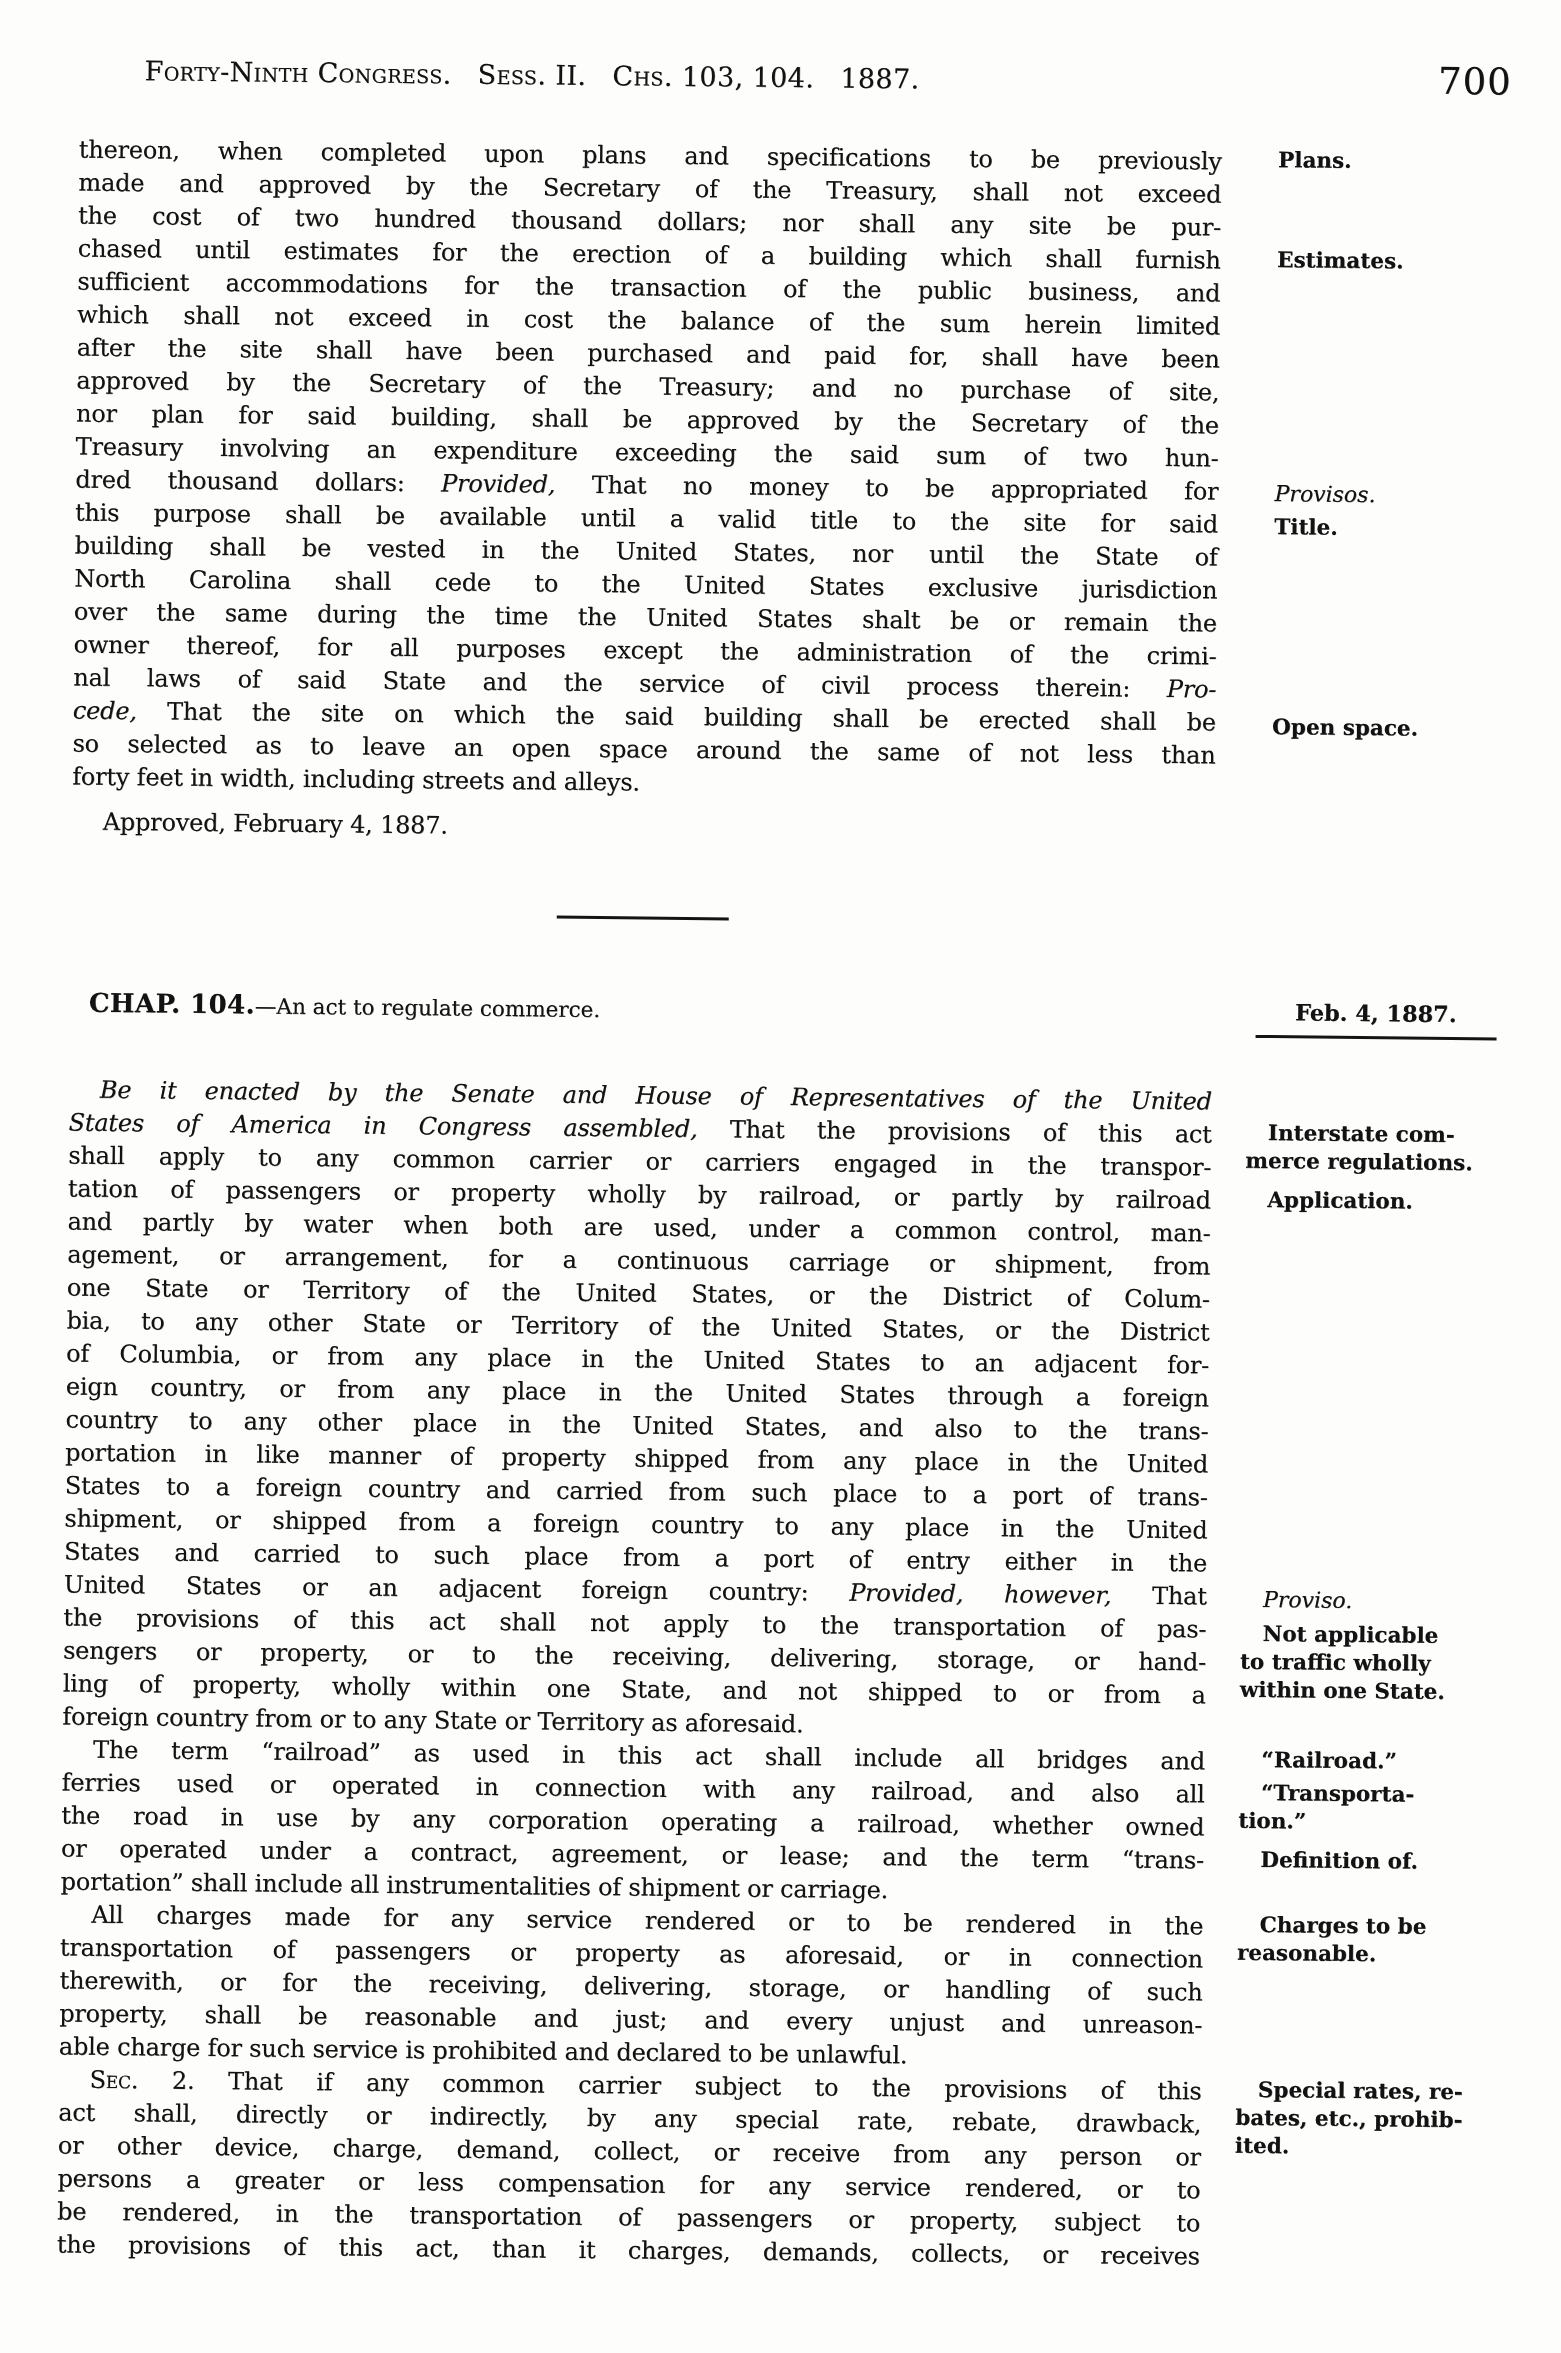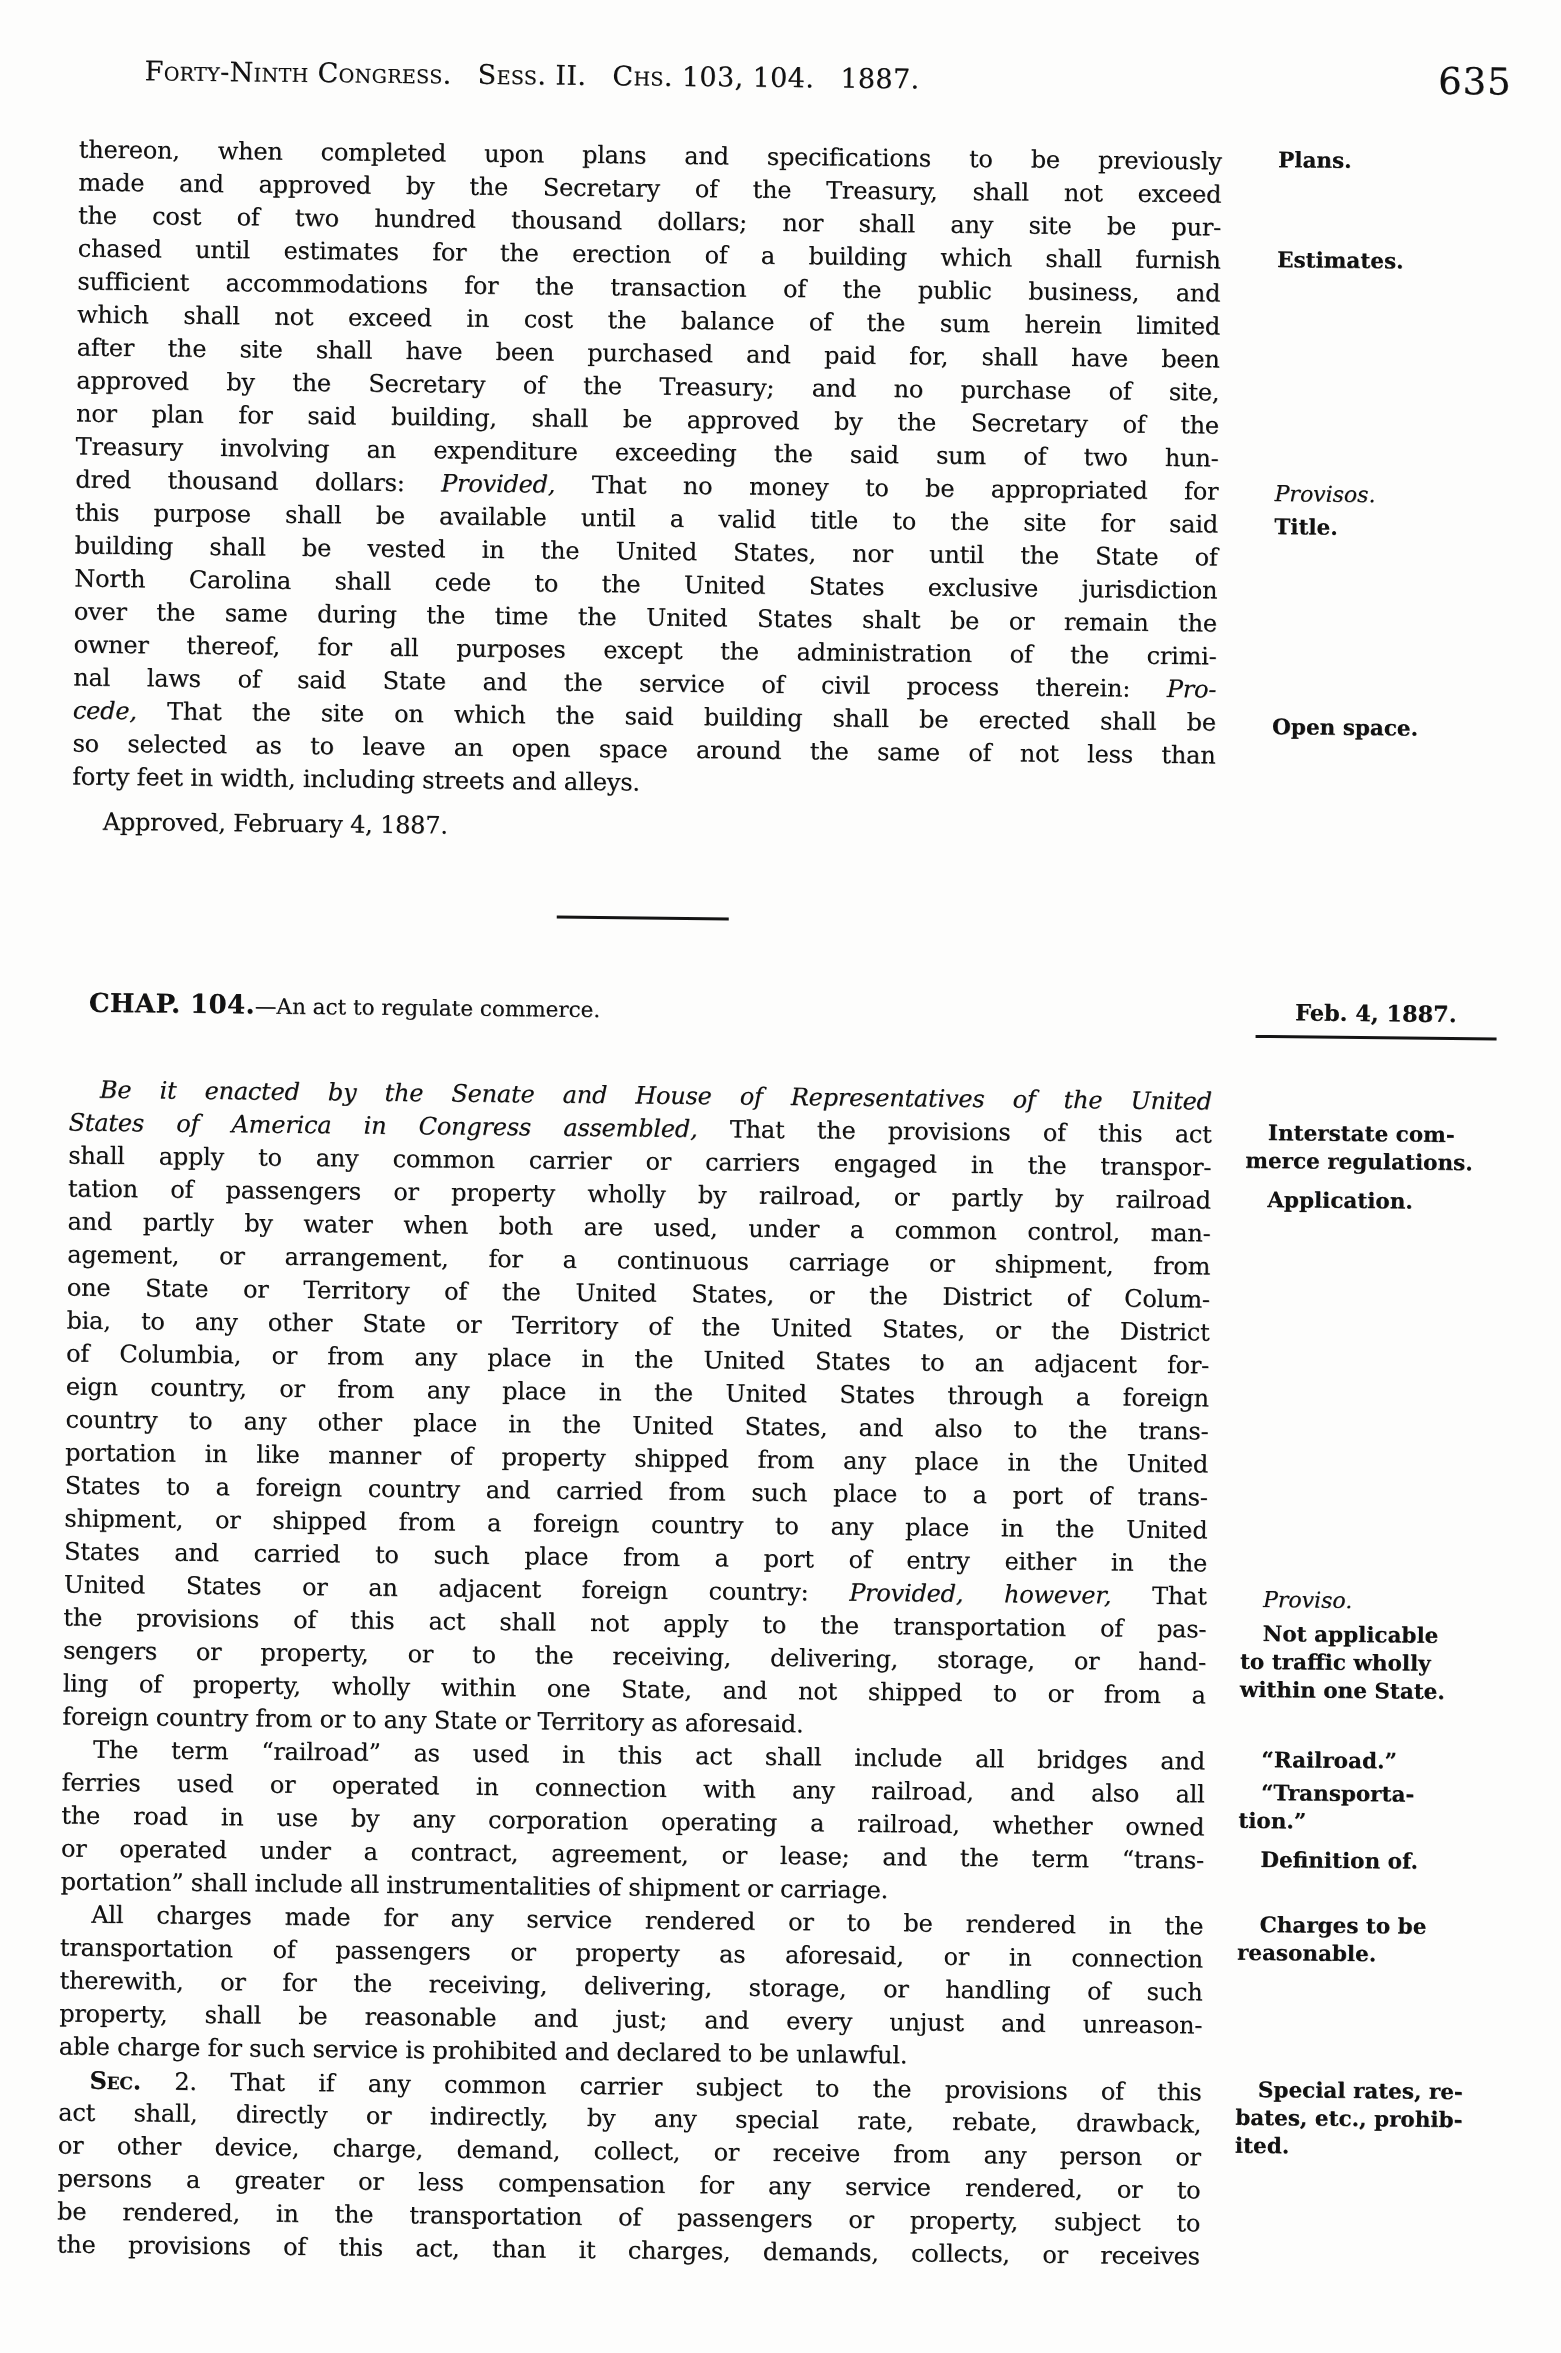--- a/index.html
+++ b/index.html
@@ -30,21 +30,21 @@
     padding-left:79px;align-items:start;
   }
   .ptext{width:1143px;}
   .line{
     font-size:24px;line-height:33px;height:33px;
     text-align:justify;text-align-last:justify;
     letter-spacing:-0.2px;
   }
   .line.noj{text-align-last:left;}
   .line.indent{text-indent:31px;}
-  .sc{font-variant-caps:small-caps;font-weight:bold;}
+  .sc{font-variant-caps:small-caps;}
 
   .pmargin{position:relative;height:100%;}
   .mnote{
     position:absolute;left:0;right:0;
     font-size:21.5px;font-weight:bold;line-height:28px;
   }
   .mnote .mline{min-height:28px;}
   .mnote .mline.first{text-indent:22.4px;}
   .mnote.it{font-weight:normal;font-style:italic;font-size:22px;}
 
@@ -74,21 +74,21 @@
 </head>
 <body>
 
 <div class="sheet">
   <div class="tilt">
 
     <header>
       <div class="running-head">
         <span class="seg">Forty-Ninth Congress.</span><span class="seg">Sess. II.</span><span class="seg">Chs. 103, 104.</span><span class="seg">1887.</span>
       </div>
-      <div class="page-number">635</div>
+      <div class="page-number">700</div>
     </header>
 
     <main>
 
       <div class="para-row chap103-row">
           <div class="ptext">
             <div class="line">thereon, when completed upon plans and specifications to be previously</div>
             <div class="line">made and approved by the Secretary of the Treasury, shall not exceed</div>
             <div class="line">the cost of two hundred thousand dollars; nor shall any site be pur-</div>
             <div class="line">chased until estimates for the erection of a building which shall furnish</div>

